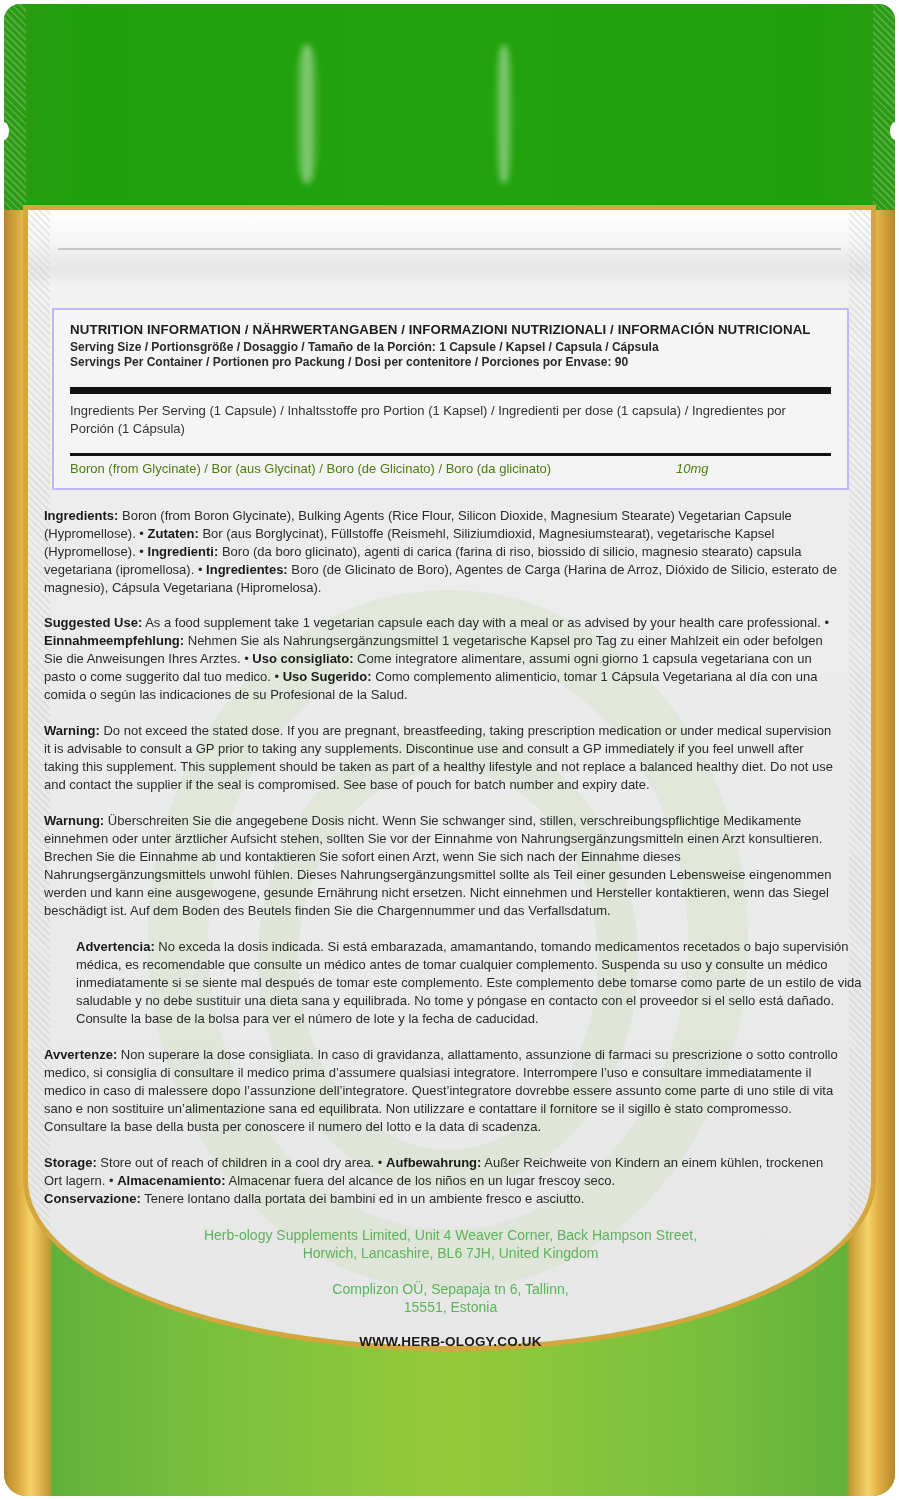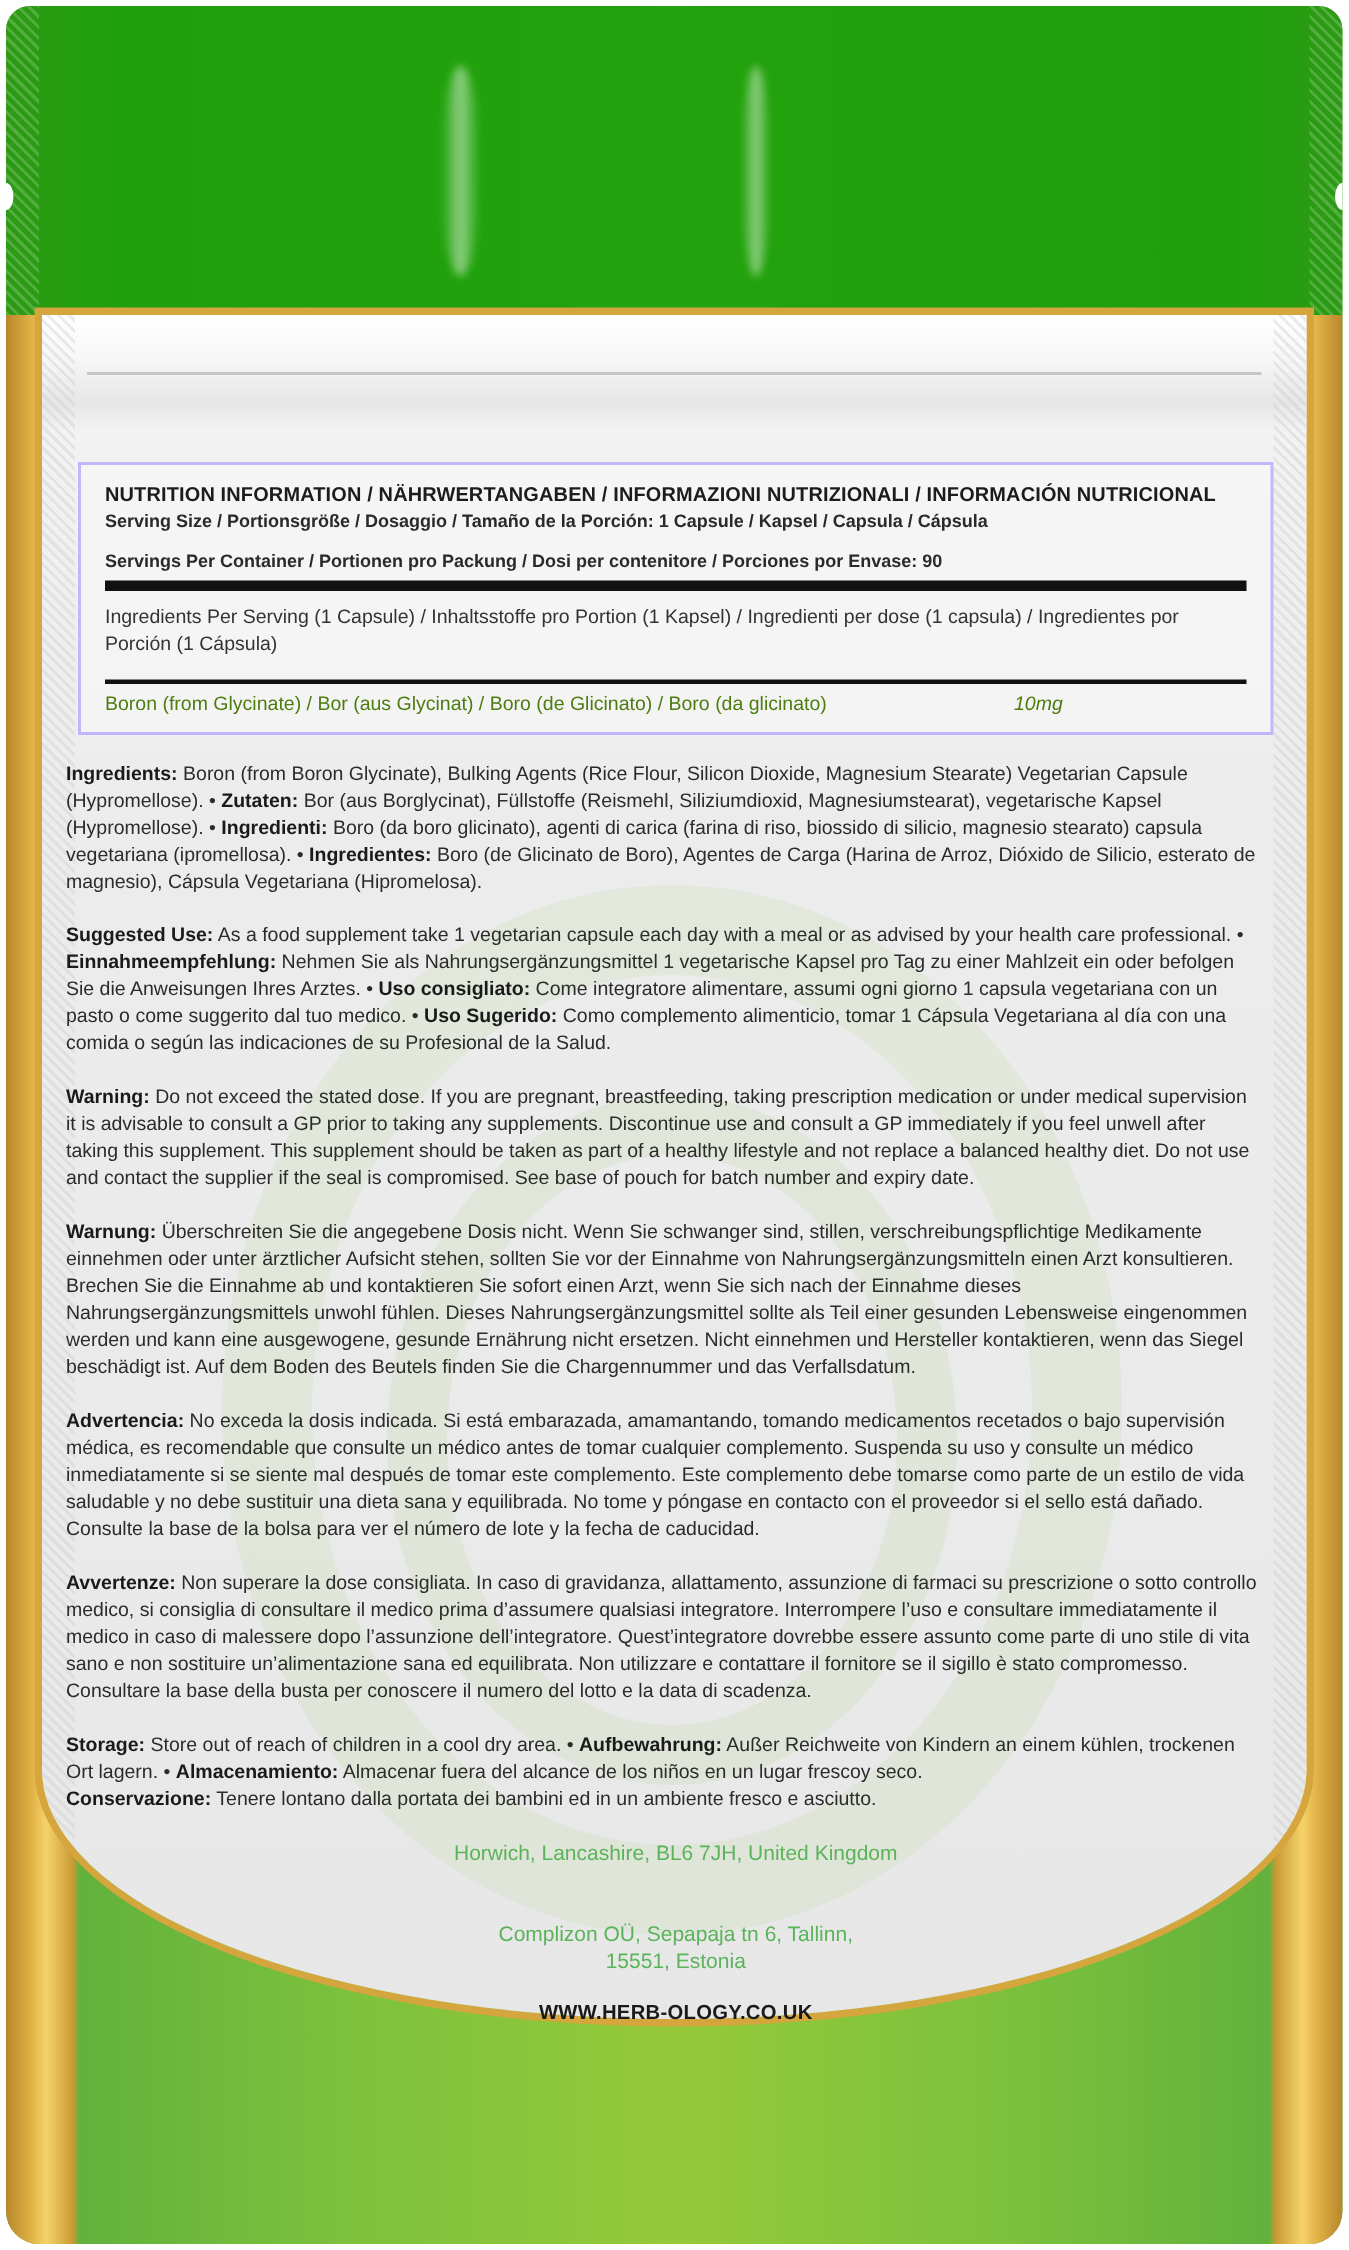--- a/index.html
+++ b/index.html
@@ -103,21 +103,21 @@
     <div class="swirl"></div>
     <div class="swirl2"></div>
   </div>
 </div>
 
 <div class="content">
 
   <div class="nutrition-box">
     <div class="nutrition-title">NUTRITION INFORMATION / NÄHRWERTANGABEN / INFORMAZIONI NUTRIZIONALI / INFORMACIÓN NUTRICIONAL</div>
     <div class="serving-line">Serving Size / Portionsgröße / Dosaggio / Tamaño de la Porción: 1 Capsule / Kapsel /  Capsula / Cápsula</div>
-    <div class="serving-line" style="margin-top:13px;">Servings Per Container / Portionen pro Packung / Dosi per contenitore / Porciones por Envase: 90</div>
+    <div class="serving-line" style="margin-top:1px;">Servings Per Container / Portionen pro Packung / Dosi per contenitore / Porciones por Envase: 90</div>
     <div class="thick-rule"></div>
     <div class="per-serving">Ingredients Per Serving (1 Capsule) / Inhaltsstoffe pro Portion (1 Kapsel) / Ingredienti per dose (1 capsula) / Ingredientes por Porción (1 Cápsula)</div>
     <div class="thin-rule"></div>
     <div class="ingredient-row">
       <span>Boron (from Glycinate) / Bor (aus Glycinat) /  Boro (de Glicinato) / Boro (da glicinato)</span>
       <span class="amount">10mg</span>
     </div>
   </div>
 
   <div class="para" style="top:507px;">
@@ -129,33 +129,34 @@
   </div>
 
   <div class="para" style="top:722px;">
     <b>Warning:</b><span> Do not exceed the stated dose. If you are pregnant, breastfeeding, taking prescription medication or under medical supervision it is advisable to consult a GP prior to taking any supplements. Discontinue use and consult a GP immediately if you feel unwell after taking this supplement. This supplement should be taken as part of a healthy lifestyle and not replace a balanced healthy diet. Do not use and contact the supplier if the seal is compromised. See base of pouch for batch number and expiry date.</span>
   </div>
 
   <div class="para" style="top:812px;">
     <b>Warnung:</b><span> Überschreiten Sie die angegebene Dosis nicht. Wenn Sie schwanger sind, stillen, verschreibungspflichtige Medikamente einnehmen oder unter ärztlicher Aufsicht stehen, sollten Sie vor der Einnahme von Nahrungsergänzungsmitteln einen Arzt konsultieren. Brechen Sie die Einnahme ab und kontaktieren Sie sofort einen Arzt, wenn Sie sich nach der Einnahme dieses Nahrungsergänzungsmittels unwohl fühlen. Dieses Nahrungsergänzungsmittel sollte als Teil einer gesunden Lebensweise eingenommen werden und kann eine ausgewogene, gesunde Ernährung nicht ersetzen. Nicht einnehmen und Hersteller kontaktieren, wenn das Siegel beschädigt ist. Auf dem Boden des Beutels finden Sie die Chargennummer und das Verfallsdatum.</span>
   </div>
 
-  <div class="para" style="top:938px;">
+  <div class="para" style="top:938px;margin-left:32px;">
     <b>Advertencia:</b><span> No exceda la dosis indicada. Si está embarazada, amamantando, tomando medicamentos recetados o bajo supervisión médica, es recomendable que consulte un médico antes de tomar cualquier complemento. Suspenda su uso y consulte un médico inmediatamente si se siente mal después de tomar este complemento. Este complemento debe tomarse como parte de un estilo de vida saludable y no debe sustituir una dieta sana y equilibrada. No tome y póngase en contacto con el proveedor si el sello está dañado. Consulte la base de la bolsa para ver el número de lote y la fecha de caducidad.</span>
   </div>
 
   <div class="para" style="top:1046px;">
     <b>Avvertenze:</b><span> Non superare la dose consigliata. In caso di gravidanza, allattamento, assunzione di farmaci su prescrizione o sotto controllo medico, si consiglia di consultare il medico prima d’assumere qualsiasi integratore. Interrompere l’uso e consultare immediatamente il medico in caso di malessere dopo l’assunzione dell’integratore. Quest’integratore dovrebbe essere assunto come parte di uno stile di vita sano e non sostituire un’alimentazione sana ed equilibrata. Non utilizzare e contattare il fornitore se il sigillo è stato compromesso. Consultare la base della busta per conoscere il numero del lotto e la data di scadenza.</span>
   </div>
 
   <div class="para" style="top:1154px;">
     <b>Storage:</b><span> Store out of reach of children in a cool dry area.</span><span> • </span><b>Aufbewahrung:</b><span> Außer Reichweite von Kindern an einem kühlen, trockenen Ort lagern.</span><span> • </span><b>Almacenamiento:</b><span> Almacenar fuera del alcance de los niños en un lugar frescoy seco.</span><br><b>Conservazione:</b><span> Tenere lontano dalla portata dei bambini ed in un ambiente fresco e asciutto.</span>
   </div>
 
   <div class="green-text" style="top:1226px;">
+    <div>Herb-ology Supplements Limited, Unit 4 Weaver Corner, Back Hampson Street,</div>
     <div>Horwich, Lancashire, BL6 7JH, United Kingdom</div>
   </div>
 
   <div class="green-text" style="top:1280px;">
     <div>Complizon OÜ,  Sepapaja tn 6, Tallinn,</div>
     <div>15551, Estonia</div>
   </div>
 
   <div class="website">WWW.HERB-OLOGY.CO.UK</div>
 </div>

